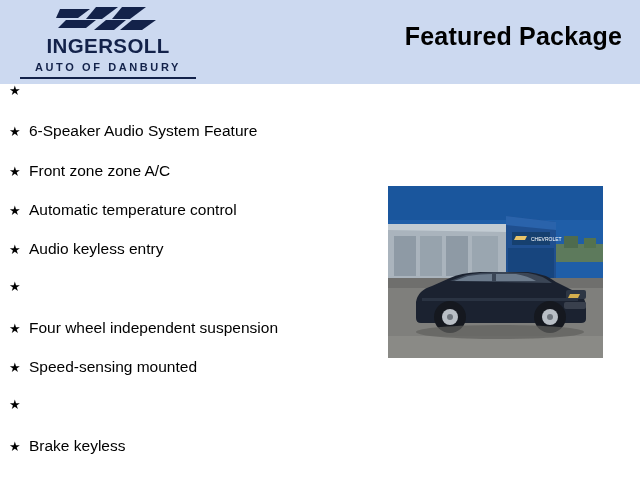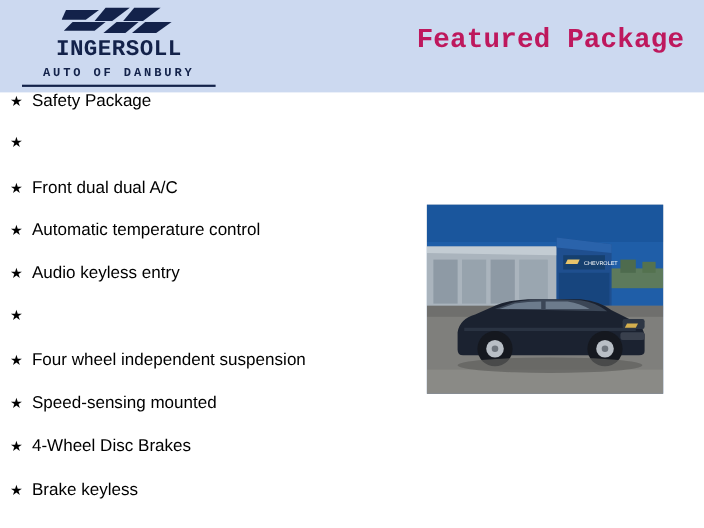--- a/index.html
+++ b/index.html
@@ -22,21 +22,20 @@
 
   
   .header {
     position: absolute;
     left: 0;
     top: 0;
     width: 640px;
     height: 84px;
     background: #ccd9f0;
     box-sizing: border-box;
-    font-family: Liberation Mono, monospace;
   }
   .brand {
     position: absolute;
     left: 8px;
     top: 4px;
     width: 200px;
     height: 76px;
     display: flex;
     flex-direction: column;
     align-items: center;
@@ -72,21 +71,21 @@
     height: 2px;
     background: #13224a;
     margin-top: 4px;
   }
   .header-title {
     position: absolute;
     right: 18px;
     top: 22px;
     font-size: 25px;
     font-weight: bold;
-    color: #be185d;
+    color: #000000;
     letter-spacing: 0.2px;
     white-space: nowrap;
   }
 
   
   .feature-list {
     position: absolute;
     left: 0;
     top: 84px;
     width: 380px;
@@ -152,28 +151,28 @@
       <div class="brand-sub">AUTO OF DANBURY</div>
       <div class="brand-rule"></div>
     </div>
 
     <div class="header-title">Featured Package</div>
   </div>
 
   <ul class="feature-list">
     <li class="feature-item">
       <span class="bullet">★</span>
-      <span class="feature-text">Safety Package</span>
-    </li>
-    <li class="feature-item">
-      <span class="bullet">★</span>
-    </li>
-    <li class="feature-item">
-      <span class="bullet">★</span>
-      <span class="feature-text">Front dual dual A/C</span>
+    </li>
+    <li class="feature-item">
+      <span class="bullet">★</span>
+      <span class="feature-text">6-Speaker Audio System Feature</span>
+    </li>
+    <li class="feature-item">
+      <span class="bullet">★</span>
+      <span class="feature-text">Front zone zone A/C</span>
     </li>
     <li class="feature-item">
       <span class="bullet">★</span>
       <span class="feature-text">Automatic temperature control</span>
     </li>
     <li class="feature-item">
       <span class="bullet">★</span>
       <span class="feature-text">Audio keyless entry</span>
     </li>
     <li class="feature-item">
@@ -182,21 +181,20 @@
     <li class="feature-item">
       <span class="bullet">★</span>
       <span class="feature-text">Four wheel independent suspension</span>
     </li>
     <li class="feature-item">
       <span class="bullet">★</span>
       <span class="feature-text">Speed-sensing mounted</span>
     </li>
     <li class="feature-item">
       <span class="bullet">★</span>
-      <span class="feature-text">4-Wheel Disc Brakes</span>
     </li>
     <li class="feature-item">
       <span class="bullet">★</span>
       <span class="feature-text">Brake keyless</span>
     </li>
   </ul>
 
   <div class="photo">
     <svg viewBox="0 0 215 172" width="215" height="172" aria-hidden="true">
 

